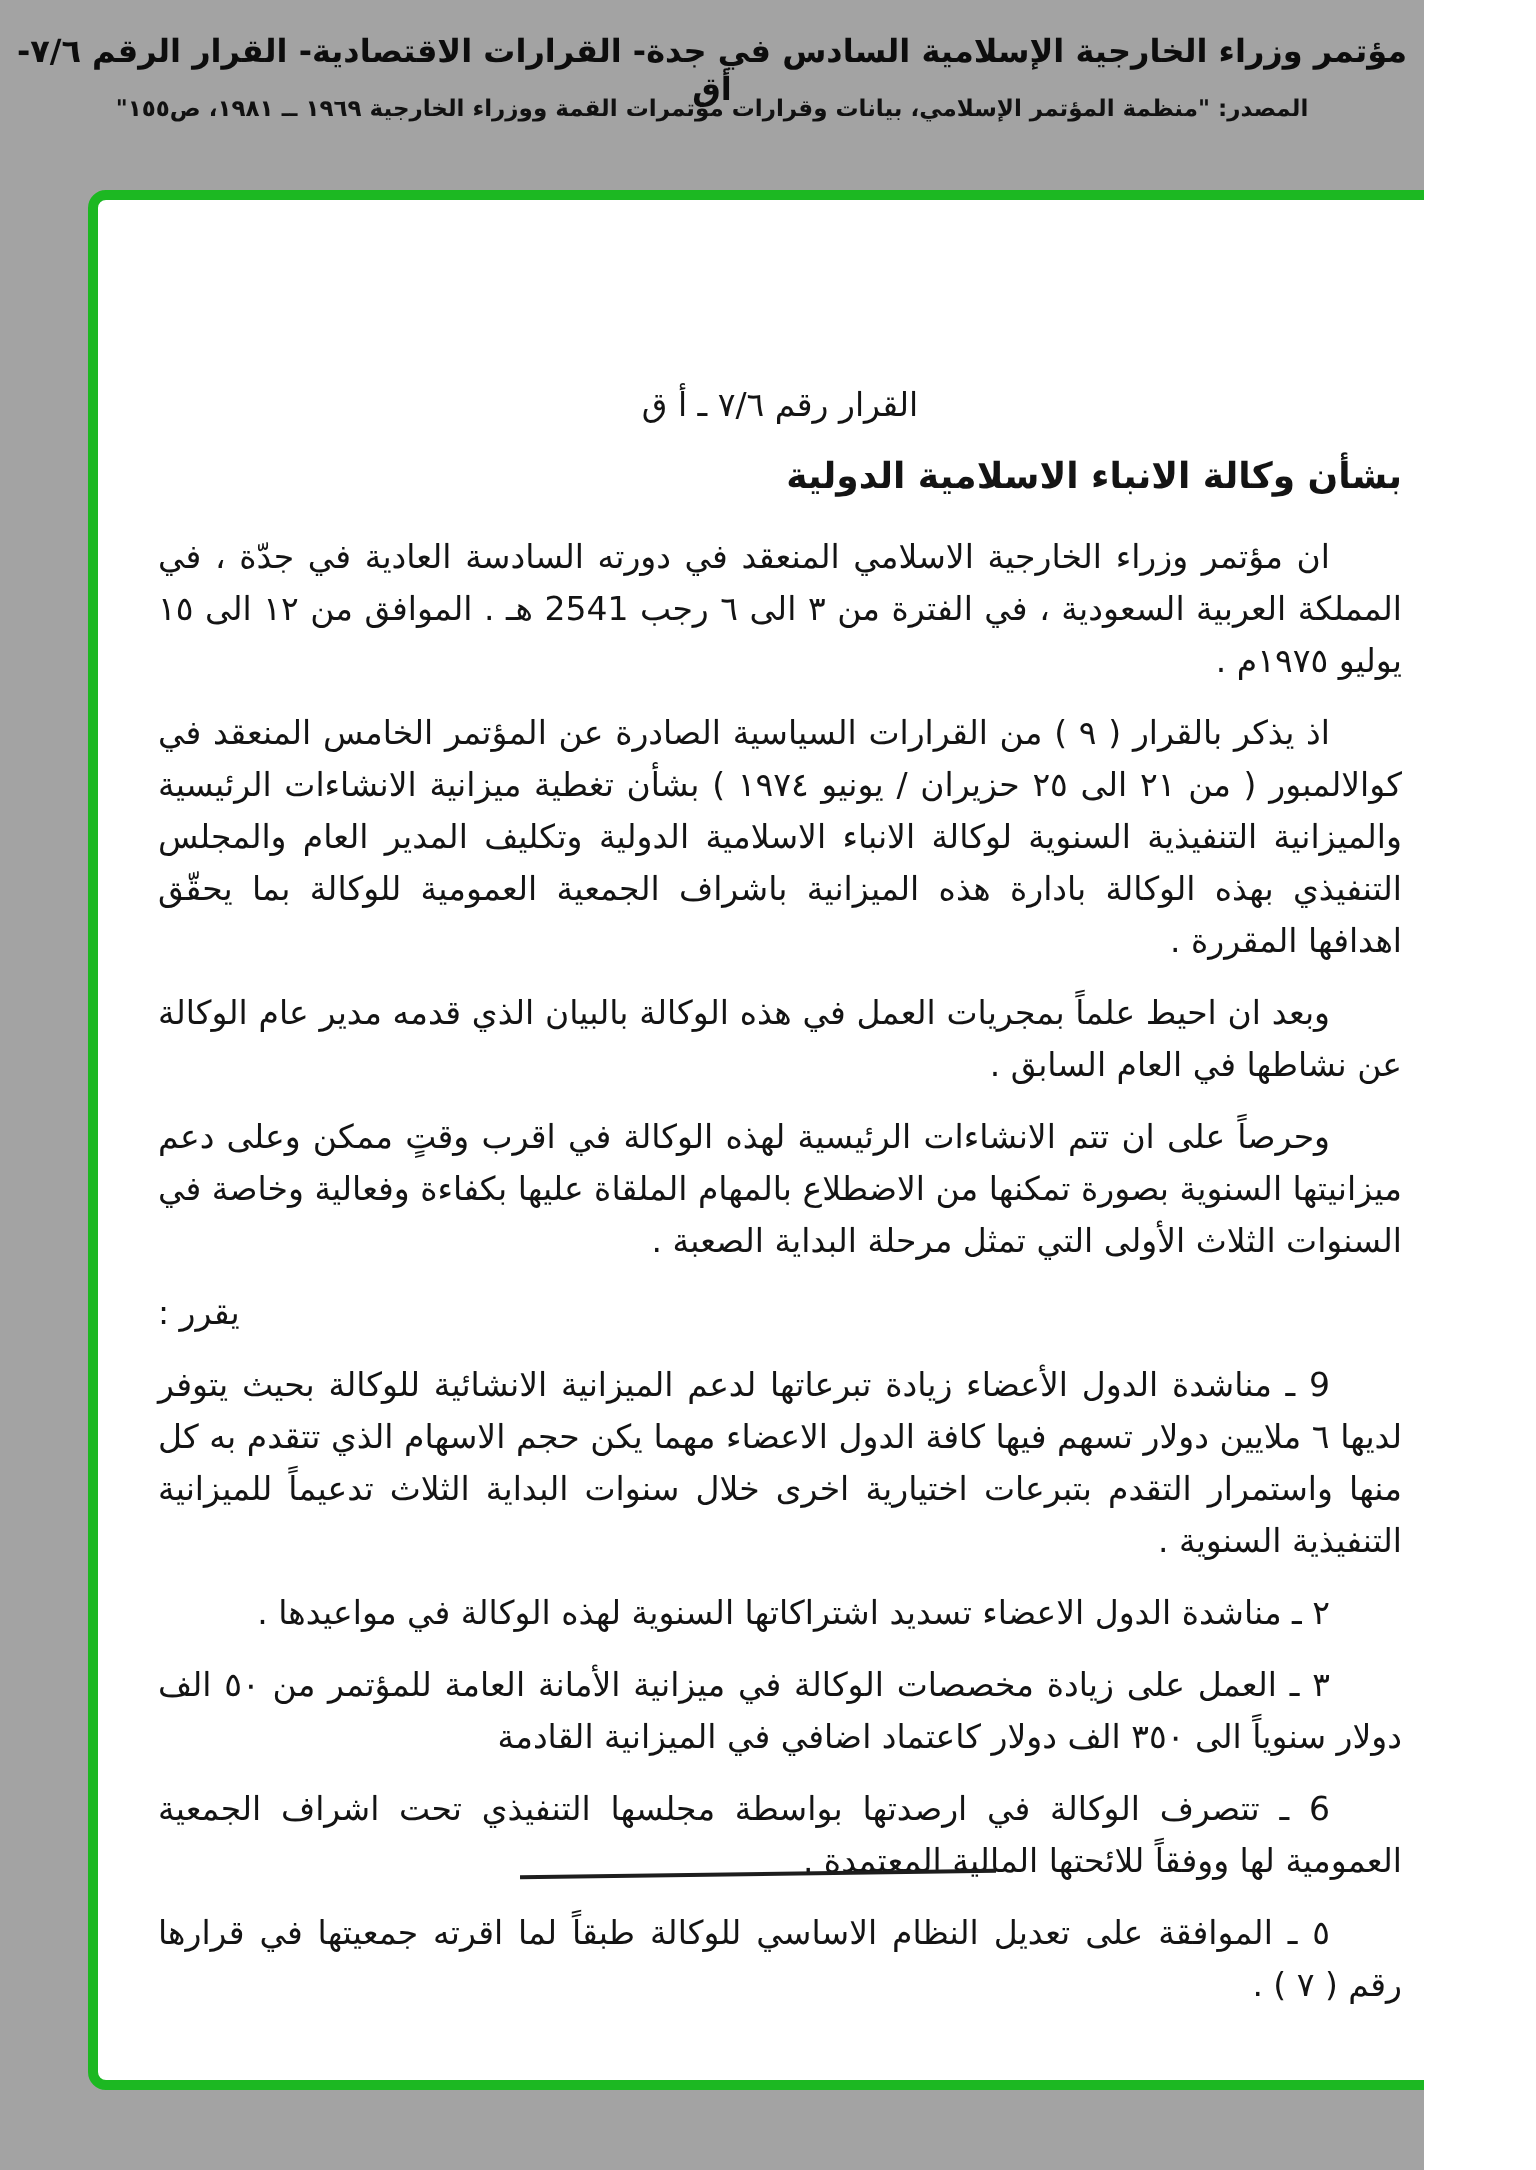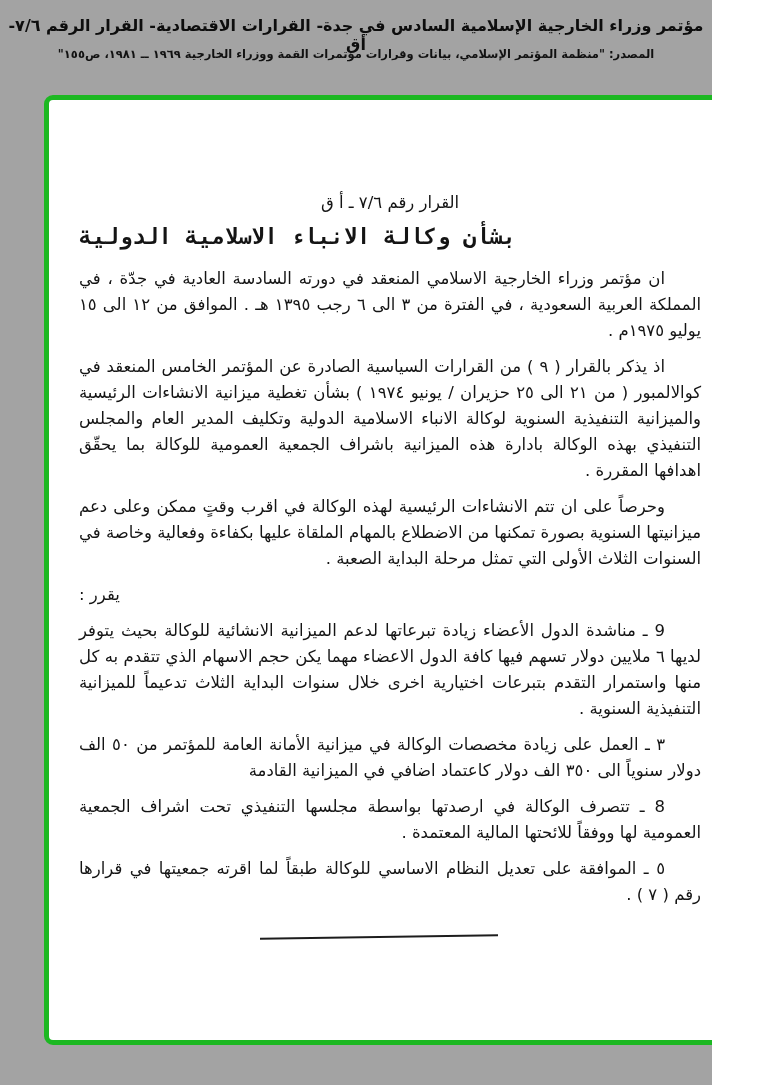--- a/index.html
+++ b/index.html
@@ -67,25 +67,24 @@
   }
   .doc-title {
     margin: 0 0 10px 0;
     text-align: center;
     text-indent: 0;
     font-size: 16.5px;
     font-weight: normal;
   }
   .doc-subject {
     margin: 0 0 14px 0;
-    text-align: left;
+    text-align: right;
     text-indent: 0;
-    font-size: 22px;
+    font-size: 18px;
     font-weight: bold;
-    font-family: Liberation Mono, monospace;
   }
   p.par {
     margin: 0 0 10px 0;
     text-indent: 36px; 
   }
   p.decree-label {
     margin: 0 0 10px 0;
     text-indent: 36px;
     text-align: left;
   }
@@ -108,35 +107,37 @@
 
   <div class="hdr-line2">المصدر: "منظمة المؤتمر الإسلامي، بيانات وقرارات مؤتمرات القمة ووزراء الخارجية ١٩٦٩ ــ ١٩٨١، ص١٥٥"</div>
 
   <div class="doc-frame">
     <div class="doc-content">
 
       <p class="doc-title">القرار رقم ٧/٦ ـ أ ق</p>
 
       <p class="doc-subject">بشأن وكالة الانباء الاسلامية الدولية</p>
 
-      <p class="par">ان مؤتمر وزراء الخارجية الاسلامي المنعقد في دورته السادسة العادية في جدّة ، في المملكة العربية السعودية ، في الفترة من ٣ الى ٦ رجب ١٣٩٥ هـ . الموافق من ١٢ الى ١٥ يوليو ١٩٧٥م .</p>
+      <p class="par">ان مؤتمر وزراء الخارجية الاسلامي المنعقد في دورته السادسة العادية في جدّة ، في المملكة العربية السعودية ، في الفترة من ٣ الى ٦ رجب 2541 هـ . الموافق من ١٢ الى ١٥ يوليو ١٩٧٥م .</p>
 
       <p class="par">اذ يذكر بالقرار ( ٩ ) من القرارات السياسية الصادرة عن المؤتمر الخامس المنعقد في كوالالمبور ( من ٢١ الى ٢٥ حزيران / يونيو ١٩٧٤ )  بشأن تغطية ميزانية الانشاءات الرئيسية والميزانية التنفيذية السنوية لوكالة الانباء الاسلامية الدولية وتكليف المدير العام والمجلس التنفيذي بهذه الوكالة بادارة هذه الميزانية باشراف الجمعية العمومية للوكالة بما يحقّق اهدافها المقررة .</p>
 
+      <p class="par">وبعد ان احيط علماً بمجريات العمل في هذه الوكالة بالبيان الذي قدمه مدير عام الوكالة عن نشاطها في العام السابق .</p>
 
       <p class="par">وحرصاً على ان تتم الانشاءات الرئيسية لهذه الوكالة في اقرب وقتٍ ممكن وعلى دعم ميزانيتها السنوية بصورة تمكنها من الاضطلاع بالمهام الملقاة عليها بكفاءة وفعالية وخاصة في السنوات الثلاث الأولى التي تمثل مرحلة البداية الصعبة .</p>
 
       <p class="decree-label">يقرر :</p>
 
       <p class="par">9 ـ مناشدة الدول الأعضاء زيادة تبرعاتها لدعم الميزانية الانشائية للوكالة بحيث يتوفر لديها ٦ ملايين دولار تسهم فيها كافة الدول الاعضاء مهما يكن حجم الاسهام الذي تتقدم به كل منها واستمرار التقدم بتبرعات اختيارية اخرى خلال سنوات البداية الثلاث تدعيماً للميزانية التنفيذية السنوية .</p>
 
+      <p class="par">٢ ـ مناشدة الدول الاعضاء تسديد اشتراكاتها السنوية لهذه الوكالة في مواعيدها .</p>
 
       <p class="par">٣ ـ العمل على زيادة مخصصات الوكالة في ميزانية الأمانة العامة للمؤتمر من ٥٠ الف دولار سنوياً الى ٣٥٠ الف دولار كاعتماد اضافي في الميزانية القادمة</p>
 
-      <p class="par">8 ـ تتصرف الوكالة في ارصدتها بواسطة مجلسها التنفيذي تحت اشراف الجمعية العمومية لها ووفقاً للائحتها المالية المعتمدة .</p>
+      <p class="par">6 ـ تتصرف الوكالة في ارصدتها بواسطة مجلسها التنفيذي تحت اشراف الجمعية العمومية لها ووفقاً للائحتها المالية المعتمدة .</p>
 
       <p class="par">٥ ـ الموافقة على تعديل النظام الاساسي للوكالة طبقاً لما اقرته جمعيتها في قرارها رقم ( ٧ ) .</p>
 
     </div>
   </div>
 
   <div class="divider"></div>
 
 </div>
 

